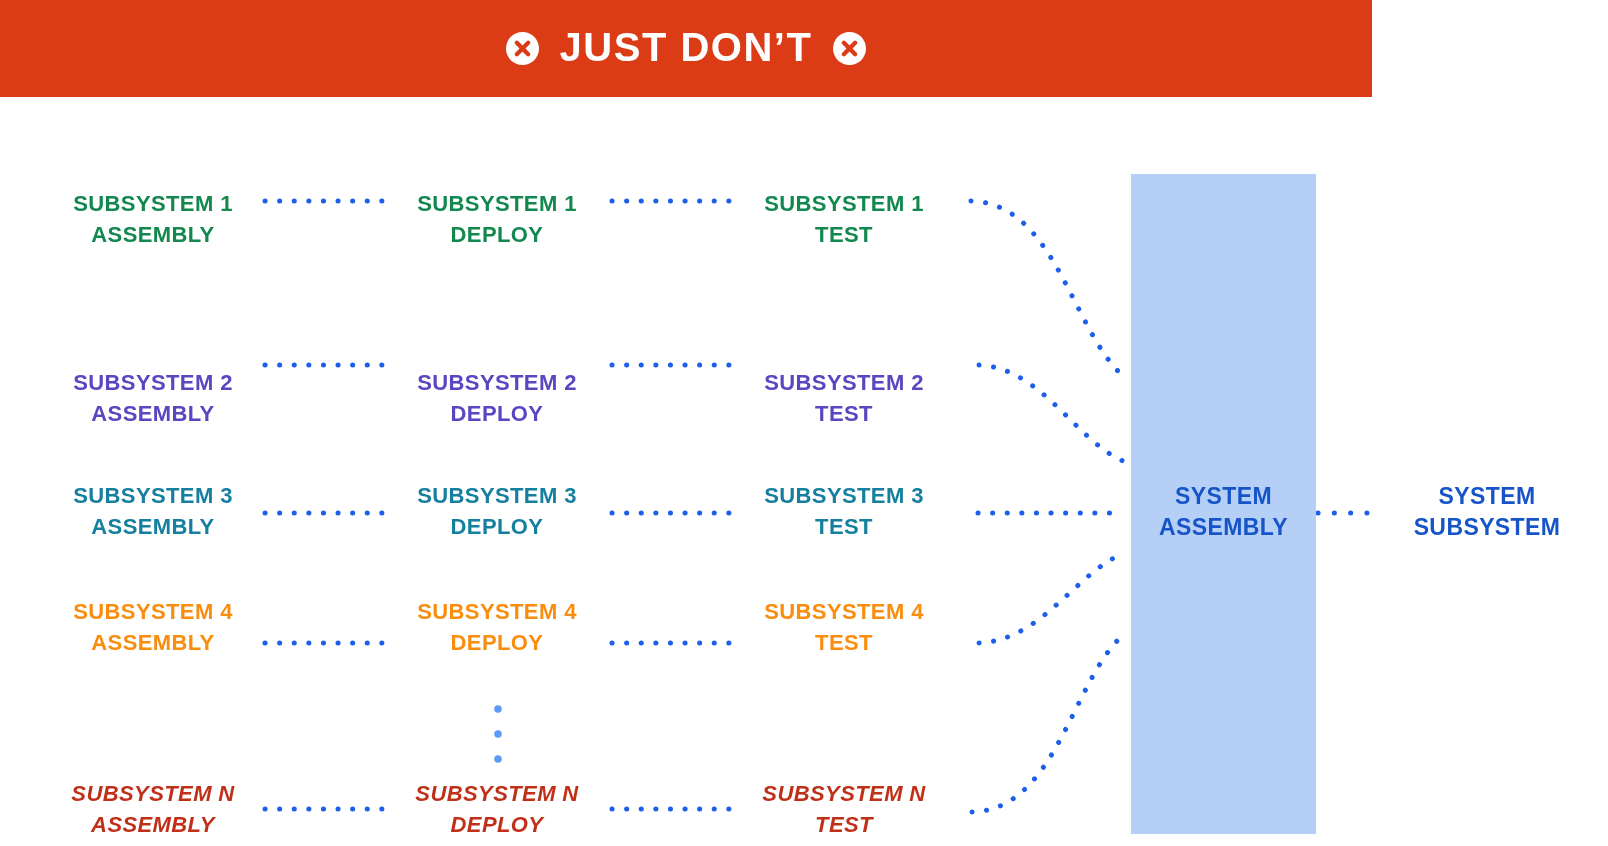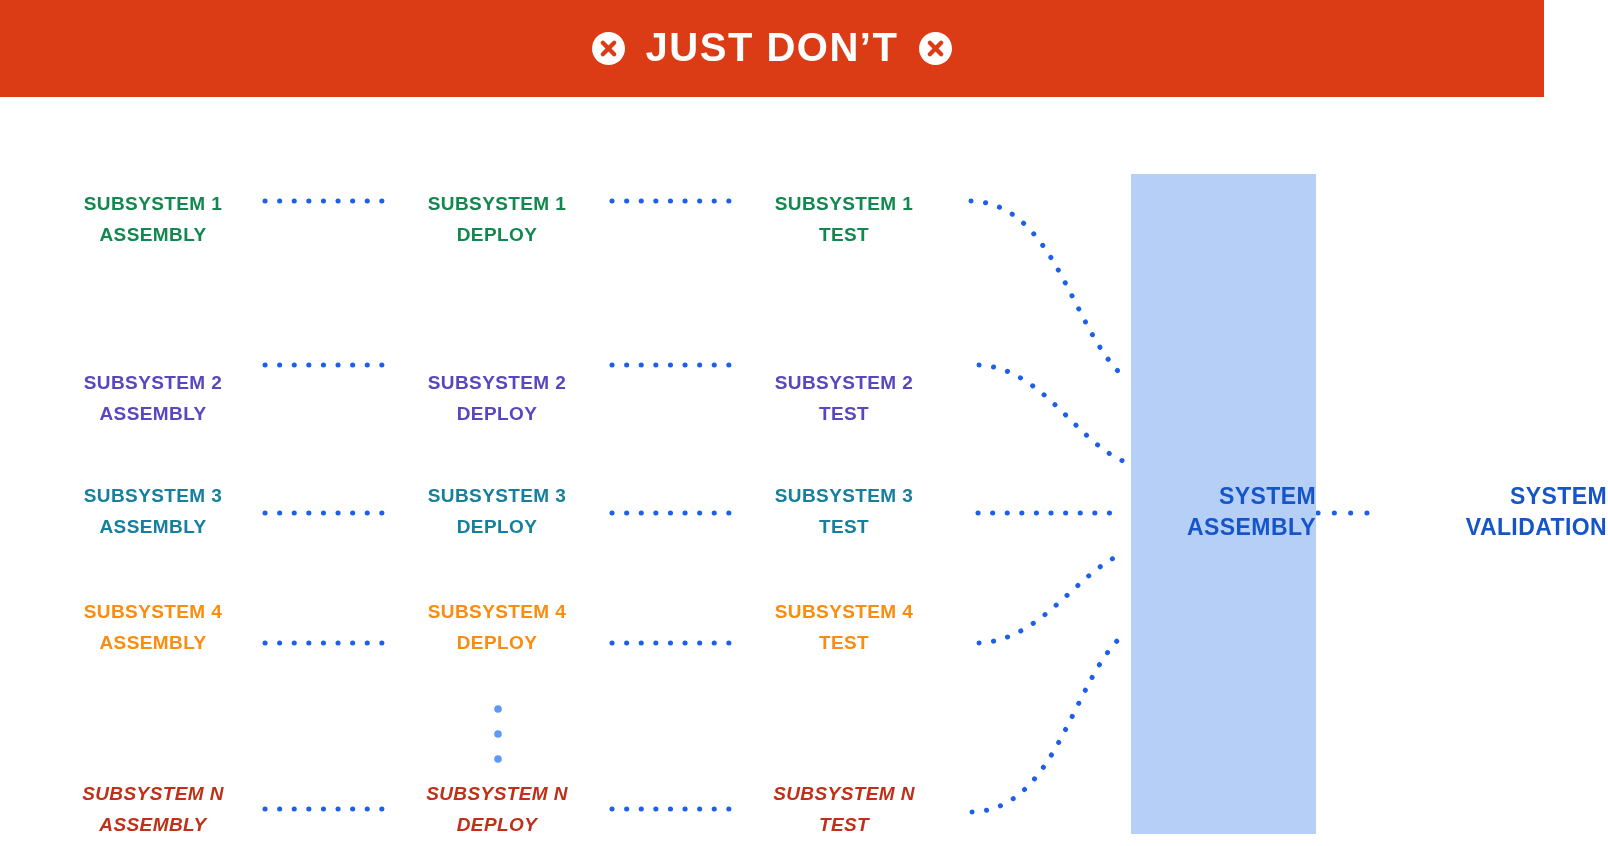--- a/index.html
+++ b/index.html
@@ -2,50 +2,50 @@
 <html style="--banner-bg: #DC3C15; --banner-text: #FFFFFF; --dot: #1C5FEA; --dot-light: #5E9AF5; --box-fill: #B5CFF7; --system-text: #1655C8;"><head>
 <meta charset="utf-8">
 <style>
   html,body{margin:0;padding:0;background:#fff;}
   #page{
     position:relative;width:1608px;height:846px;overflow:hidden;background:#ffffff;
     font-family:"Liberation Sans","DejaVu Sans",sans-serif;
   }
   
   .banner{
-    position:absolute;left:0;top:0;width:1544px;height:97px;
+    position:absolute;left:0;top:0;width:1372px;height:97px;
     background:var(--banner-bg);
     display:flex;align-items:center;justify-content:center;gap:21px;
   }
   .banner-title{
     color:var(--banner-text);font-size:40px;font-weight:bold;letter-spacing:1.5px;
     transform:translateY(-1px);
   }
   .x-badge{width:33px;height:33px;display:block;}
   
   .cell{
     position:absolute;width:240px;text-align:center;
-    font-size:19px;line-height:31px;font-weight:bold;letter-spacing:.4px;
+    font-size:22px;line-height:31px;font-weight:bold;letter-spacing:.4px;
   }
   .cell span{display:block;}
   .col-assembly{left:33px;}
   .col-deploy{left:377px;}
   .col-test{left:724px;}
   .row-1{top:188px;}
   .row-2{top:367px;}
   .row-3{top:480px;}
   .row-4{top:596px;}
   .row-n{top:778px;font-style:italic;}
   
   .assembly-box{
     position:absolute;left:1131px;top:174px;width:185px;height:660px;
     background:var(--box-fill);
   }
   .system-label{
-    position:absolute;text-align:right;color:var(--system-text);
+    position:absolute;text-align:center;color:var(--system-text);
     font-size:23px;line-height:31px;font-weight:bold;letter-spacing:.4px;
   }
   .system-label span{display:block;}
   .assembly-label{left:1131px;top:481px;width:185px;}
   .validation-label{left:1367px;top:481px;width:240px;}
   
   .connectors{position:absolute;left:0;top:0;pointer-events:none;}
   .dl{
     fill:none;stroke:var(--dot);stroke-width:5;
     stroke-linecap:round;stroke-dasharray:0.1 14.5;
@@ -167,16 +167,16 @@
   </div>
 
   <div class="assembly-box"></div>
   <div class="system-label assembly-label">
     <span>SYSTEM</span>
     <span>ASSEMBLY</span>
   </div>
 
   <div class="system-label validation-label">
     <span>SYSTEM</span>
-    <span>VALIDATION</span>
+    <span>SUBSYSTEM</span>
   </div>
 
 </div>
 
 </body></html>

